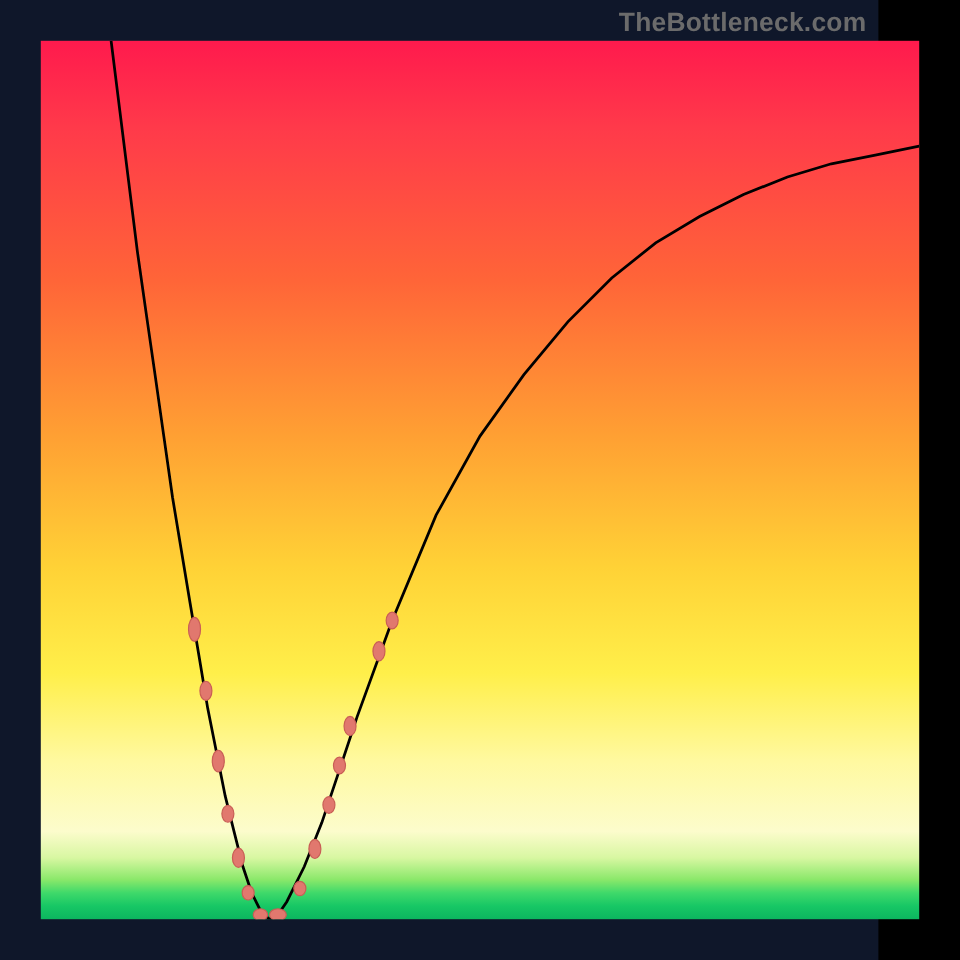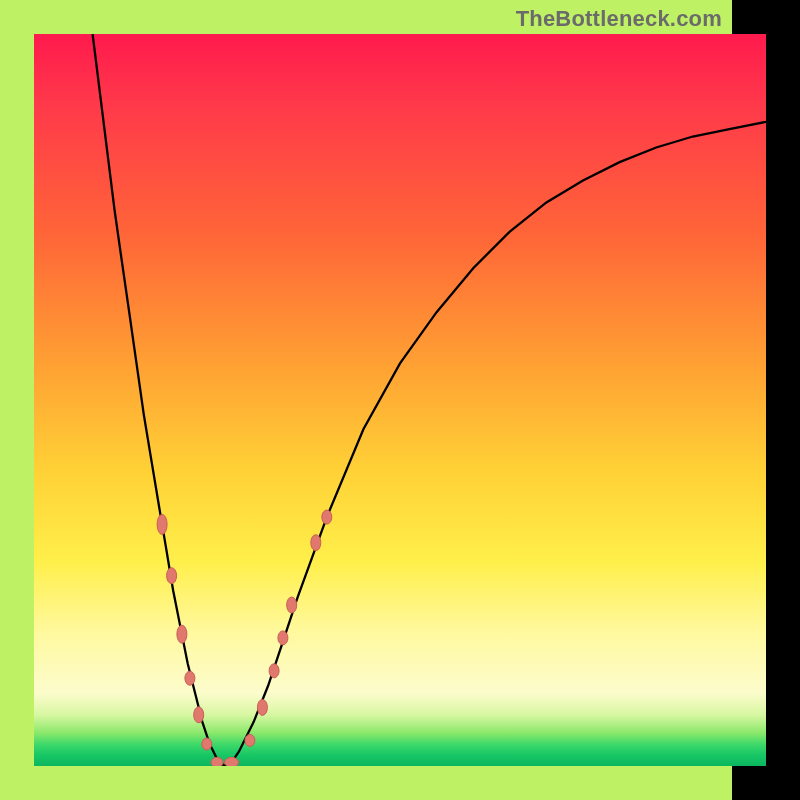--- a/index.html
+++ b/index.html
@@ -9,21 +9,21 @@
     height: 800px;
     background: #000;
     overflow: hidden;
   }
   .frame {
     position: absolute;
     left: 0;
     top: 0;
     width: 732px;
     height: 800px;
-    background: #bef264;
+    background: #0f172a;
   }
   .plot {
     position: absolute;
     left: 34px;
     top: 34px;
     width: 732px;
     height: 732px;
     
     background: linear-gradient(to bottom,
       #ff1a4d 0%,

